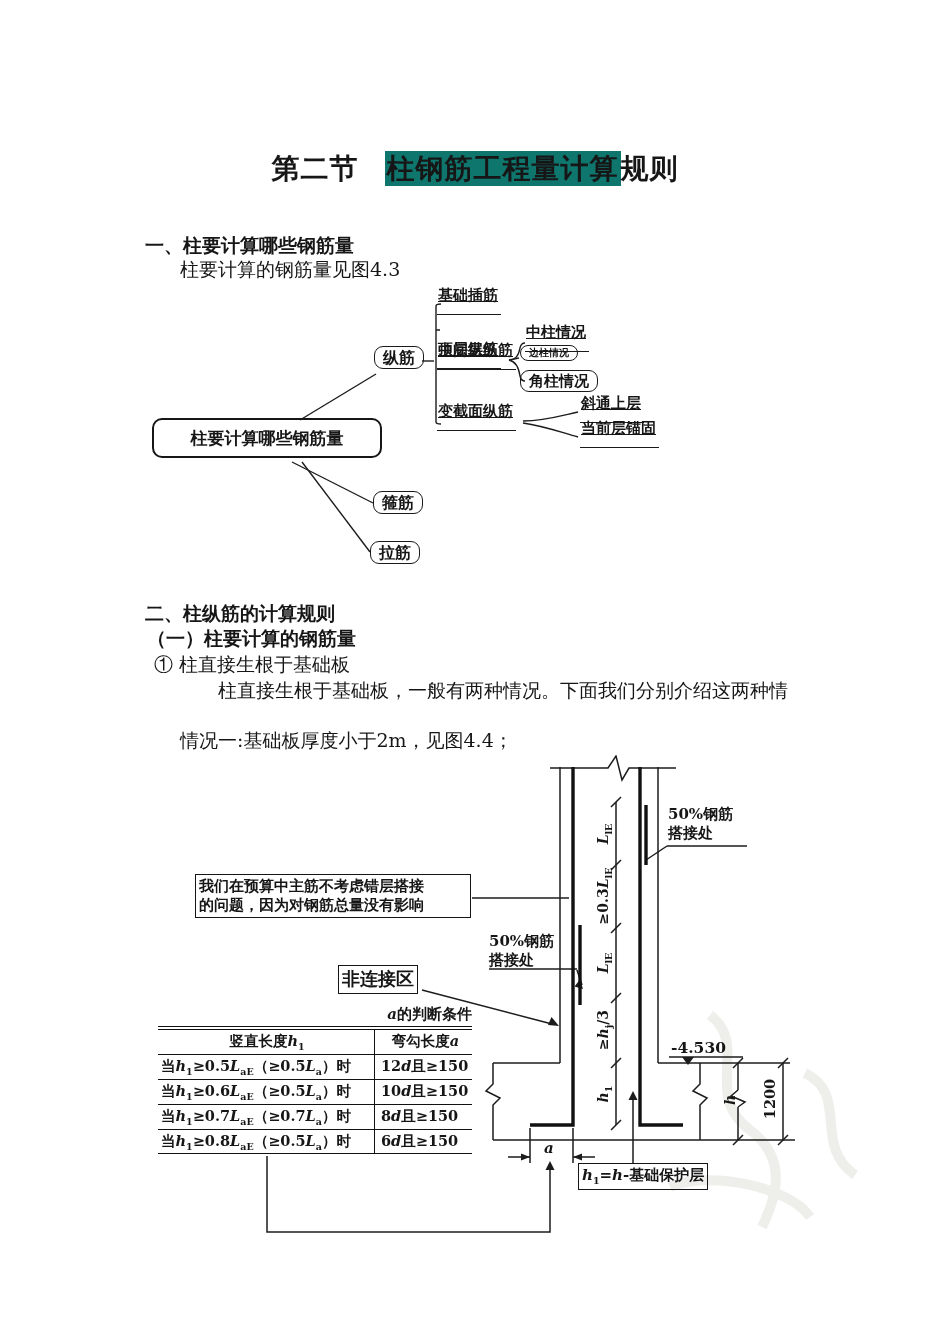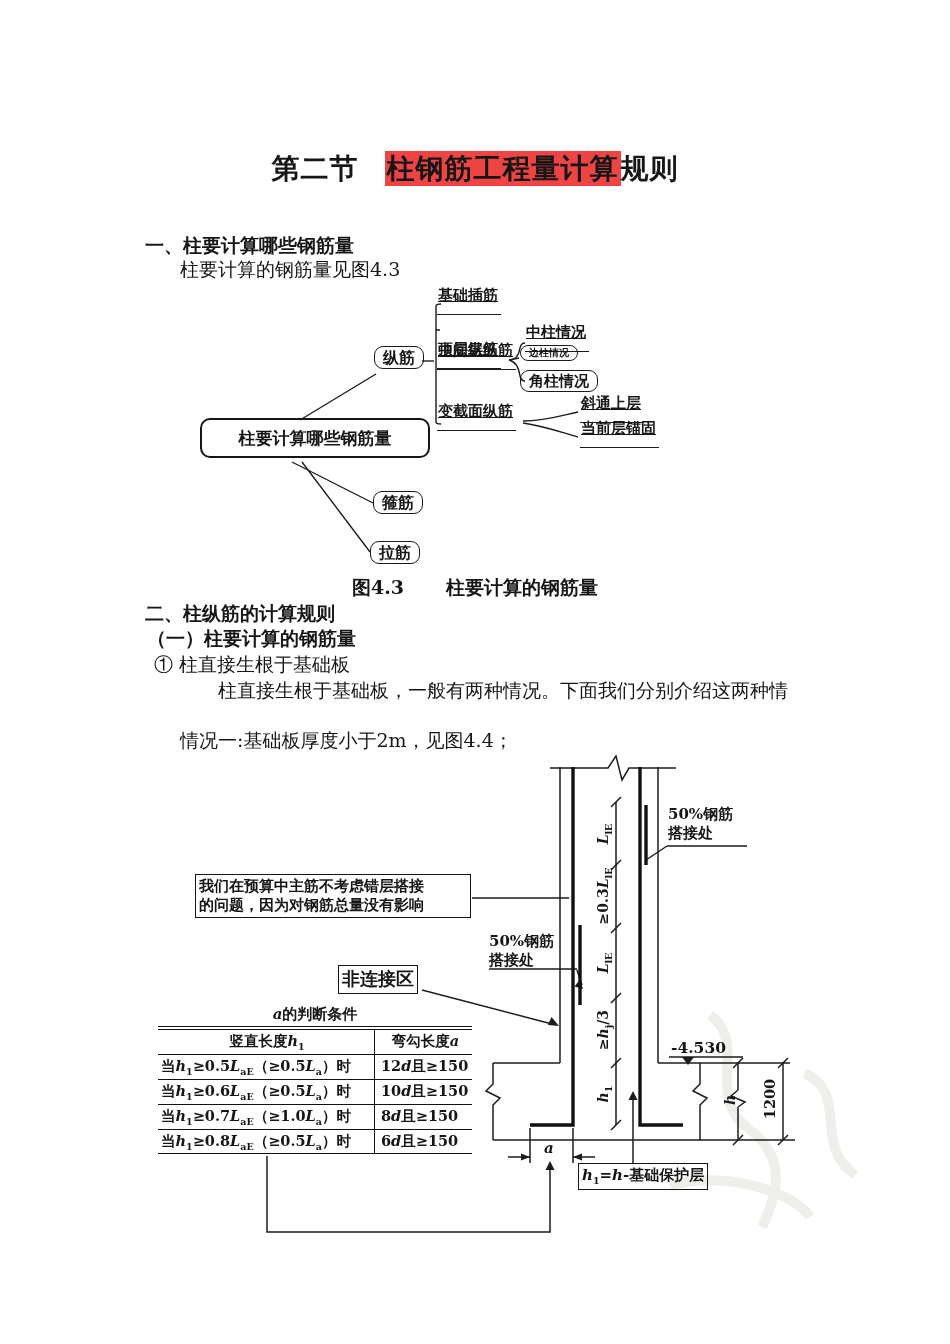--- a/index.html
+++ b/index.html
@@ -1,47 +1,47 @@
 <!DOCTYPE html>
 <html><head>
 <meta charset="utf-8">
 <style>
   html,body{margin:0;padding:0;background:#ffffff;}
   .page{position:relative;width:950px;height:1344px;background:#fff;overflow:hidden;
         font-family:"DejaVu Serif","Liberation Serif",serif;color:#161616;}
   .abs{position:absolute;}
   
   .doc-title{top:150px;left:0;width:950px;text-align:center;font-size:28px;font-weight:bold;letter-spacing:1px;}
-  .hl{background:#ef4444;padding:1px 2px;}
+  .hl{background:#0f766e;padding:1px 2px;}
   .title-gap{display:inline-block;width:26px;}
   .h2{font-size:19px;font-weight:bold;}
   .body-t{font-size:19px;}
   .caption{top:575px;left:0;width:950px;text-align:center;font-size:19px;font-weight:bold;}
   .cap-gap{display:inline-block;width:42px;}
   
   .fig43{left:140px;top:282px;width:580px;height:300px;}
   .fig43 svg{position:absolute;left:0;top:0;}
   .tnode{position:absolute;font-weight:bold;font-size:15px;white-space:nowrap;line-height:1.2;}
   .u{border-bottom:1.6px solid #1a1a1a;padding:0 3px 10px 1px;text-decoration:underline;}
   .rb{border:1.6px solid #1a1a1a;border-radius:9px;padding:1px 8px;font-size:16px;}
   .root{border:2px solid #161616;border-radius:10px;width:206px;text-align:center;
-        padding:8px 10px;font-size:17px;margin-left:48px;}
+        padding:8px 10px;font-size:17px;}
   
   .fig44{left:150px;top:755px;width:760px;height:510px;}
   .fig44 svg{position:absolute;left:0;top:0;}
   .flabel{position:absolute;font-weight:bold;white-space:nowrap;line-height:1.25;}
   .fbox{border:1.6px solid #151515;padding:2px 3px;}
   .rot{transform-origin:0 0;transform:rotate(-90deg);position:absolute;display:flex;
        justify-content:center;align-items:flex-end;font-size:14px;font-weight:bold;white-space:nowrap;}
   .rot i{font-family:"DejaVu Serif",serif;}
   sub{font-size:9.5px;}
   i{font-style:italic;}
   
   .atable{position:absolute;left:8px;top:250px;width:314px;font-size:14.5px;font-weight:bold;}
-  .atitle{text-align:center;margin-bottom:2px;font-size:15px;}
+  .atitle{text-align:right;margin-bottom:2px;font-size:15px;}
   .tgrid{border-top:4px double #111;}
   .trow{display:flex;border-bottom:1.6px solid #111;align-items:stretch;}
   .tc1{width:212px;border-right:1.6px solid #111;padding:2px 1px 2px 3px;white-space:nowrap;}
   .tc2{flex:1;padding:2px 2px 2px 6px;white-space:nowrap;}
   .thead{text-align:center;}
   .thead .tc1,.thead .tc2{text-align:center;}
 </style>
 </head>
 <body>
 
@@ -77,23 +77,20 @@
     <div class="tnode rb" style="left:380px;top:88px;font-size:15px;">角柱情况</div>
     <div class="tnode rb" style="left:234px;top:64px;">纵筋</div>
     <div class="tnode u" style="left:297px;top:120px;">变截面纵筋</div>
     <div class="tnode u" style="left:440px;top:112px;">斜通上层</div>
     <div class="tnode u" style="left:440px;top:137px;">当前层锚固</div>
     <div class="tnode root" style="left:12px;top:136px;">柱要计算哪些钢筋量</div>
     <div class="tnode rb" style="left:233px;top:209px;">箍筋</div>
     <div class="tnode rb" style="left:230px;top:259px;">拉筋</div>
   </div>
 
-  <div class="abs caption">
-    <span>图4.3</span><span class="cap-gap"></span><span>柱要计算的钢筋量</span>
-  </div>
 
   <div class="abs h2" style="left:145px;top:601px;">二、柱纵筋的计算规则</div>
   <div class="abs h2" style="left:147px;top:626px;">（一）柱要计算的钢筋量</div>
   <div class="abs body-t" style="left:154px;top:652px;">① 柱直接生根于基础板</div>
   <div class="abs body-t" style="left:218px;top:678px;">柱直接生根于基础板，一般有两种情况。下面我们分别介绍这两种情</div>
   <div class="abs body-t" style="left:180px;top:728px;">情况一:基础板厚度小于2m，见图4.4；</div>
 
   <div class="abs fig44">
     <svg width="760" height="510" viewBox="0 0 760 510">
 
@@ -195,21 +192,21 @@
         </div>
         <div class="trow">
           <div class="tc1"><span>当</span><i>h</i><sub>1</sub><span>≥0.5</span><i>L</i><sub>aE</sub><span>（≥0.5</span><i>L</i><sub>a</sub><span>）时</span></div>
           <div class="tc2"><span>12</span><i>d</i><span>且≥150</span></div>
         </div>
         <div class="trow">
           <div class="tc1"><span>当</span><i>h</i><sub>1</sub><span>≥0.6</span><i>L</i><sub>aE</sub><span>（≥0.5</span><i>L</i><sub>a</sub><span>）时</span></div>
           <div class="tc2"><span>10</span><i>d</i><span>且≥150</span></div>
         </div>
         <div class="trow">
-          <div class="tc1"><span>当</span><i>h</i><sub>1</sub><span>≥0.7</span><i>L</i><sub>aE</sub><span>（≥1.0</span><i>L</i><sub>a</sub><span>）时</span></div>
+          <div class="tc1"><span>当</span><i>h</i><sub>1</sub><span>≥0.7</span><i>L</i><sub>aE</sub><span>（≥0.7</span><i>L</i><sub>a</sub><span>）时</span></div>
           <div class="tc2"><span>8</span><i>d</i><span>且≥150</span></div>
         </div>
         <div class="trow">
           <div class="tc1"><span>当</span><i>h</i><sub>1</sub><span>≥0.8</span><i>L</i><sub>aE</sub><span>（≥0.5</span><i>L</i><sub>a</sub><span>）时</span></div>
           <div class="tc2"><span>6</span><i>d</i><span>且≥150</span></div>
         </div>
       </div>
     </div>
 
     <div class="flabel fbox" style="left:428px;top:408px;font-size:15px;">

